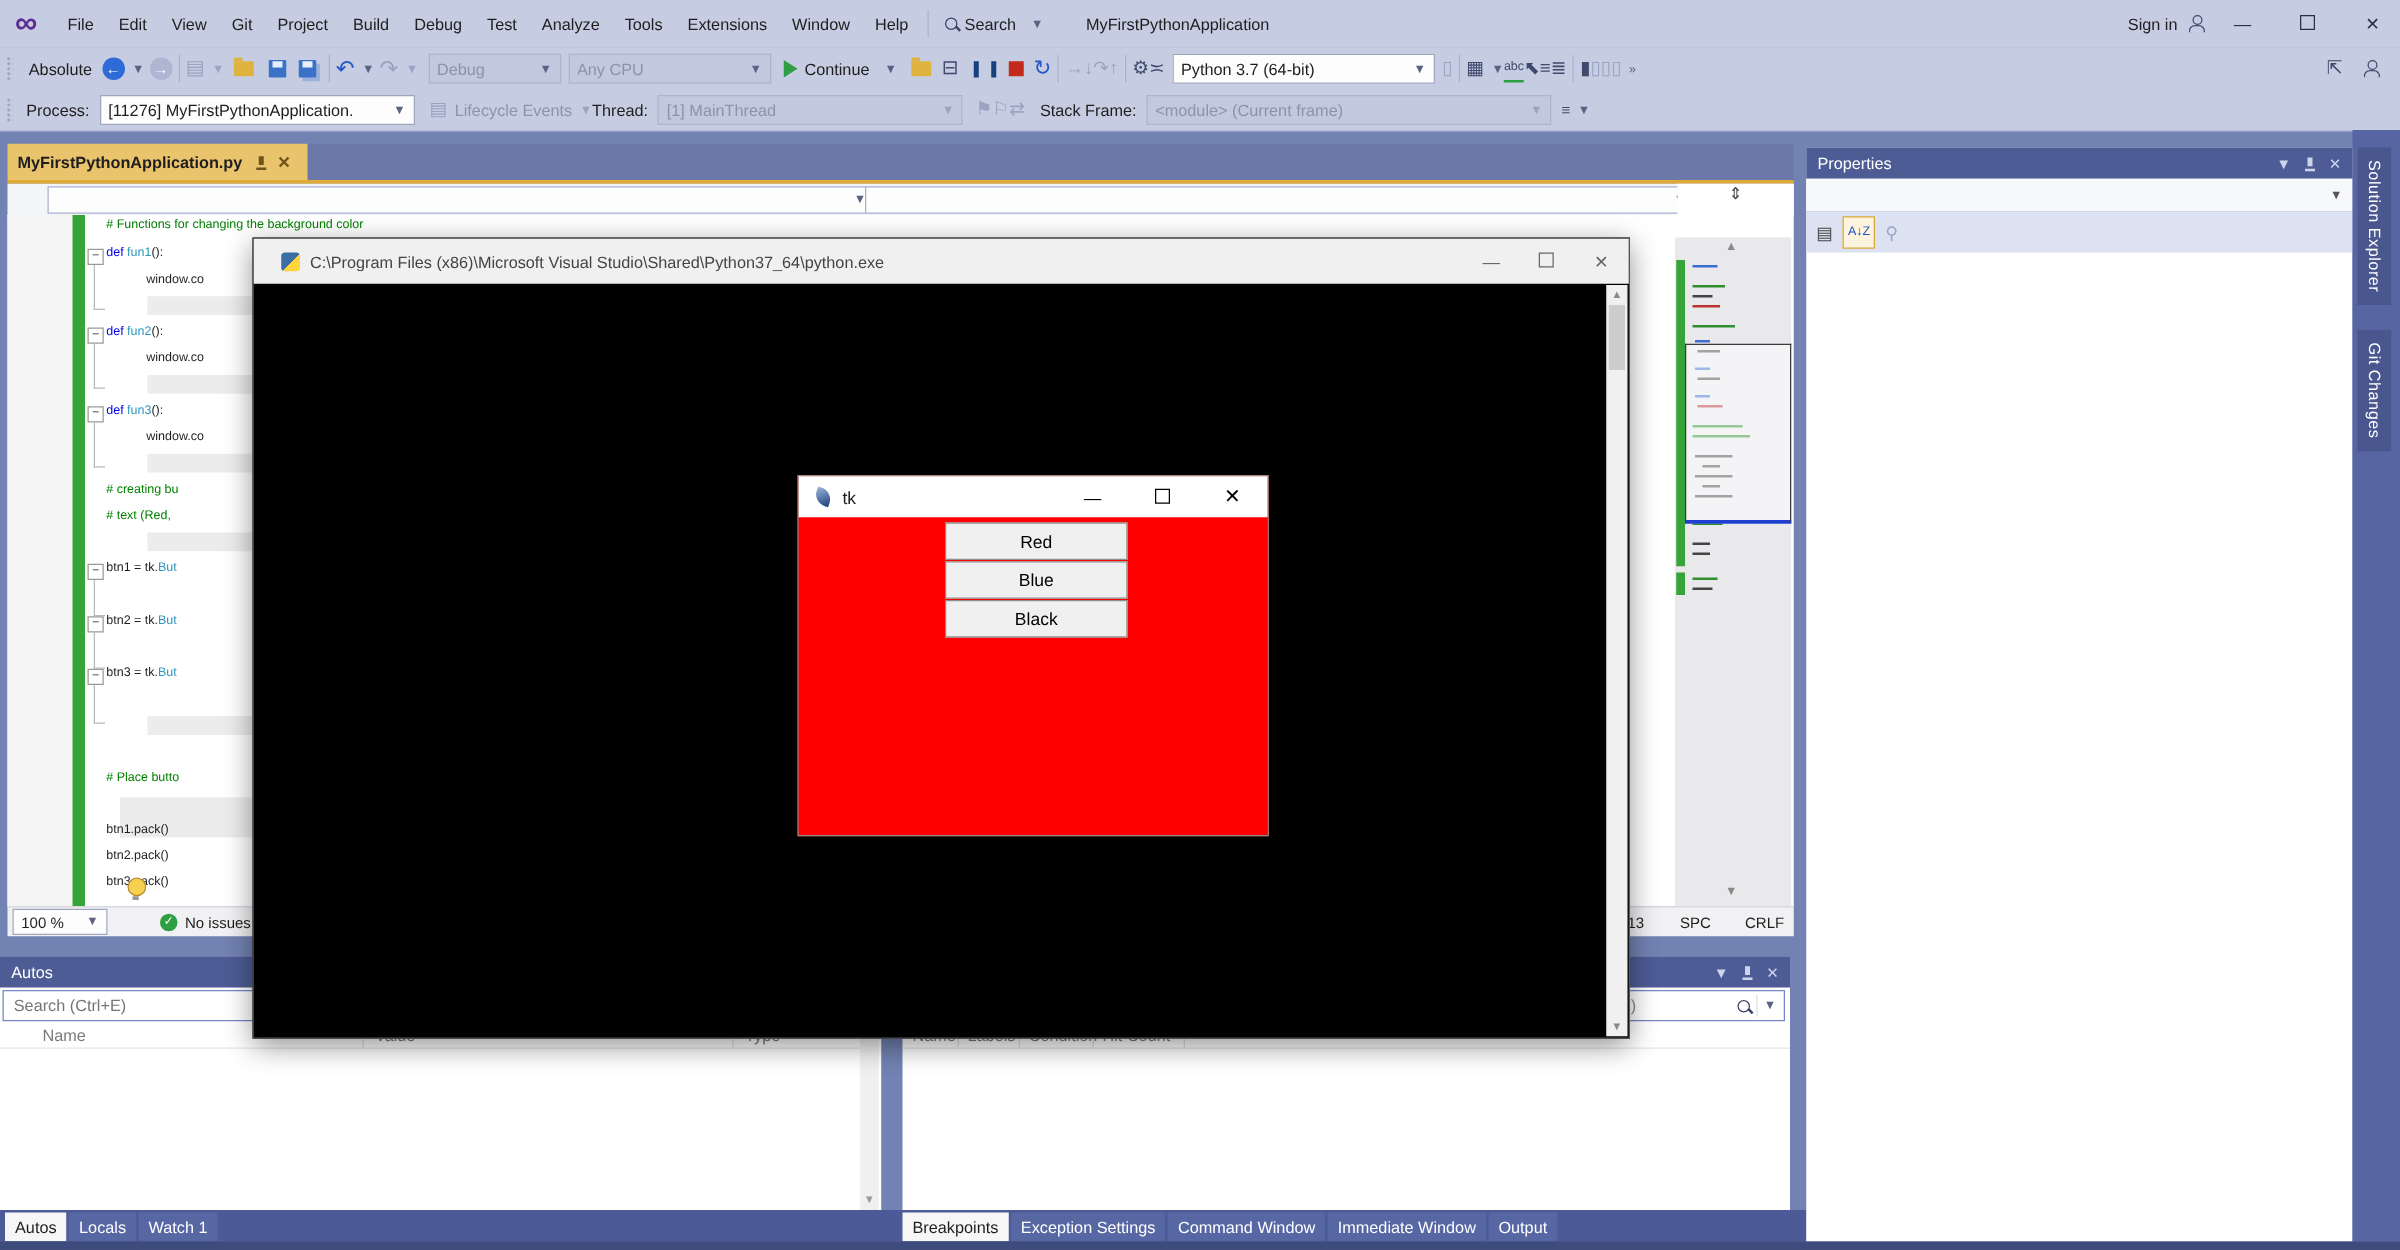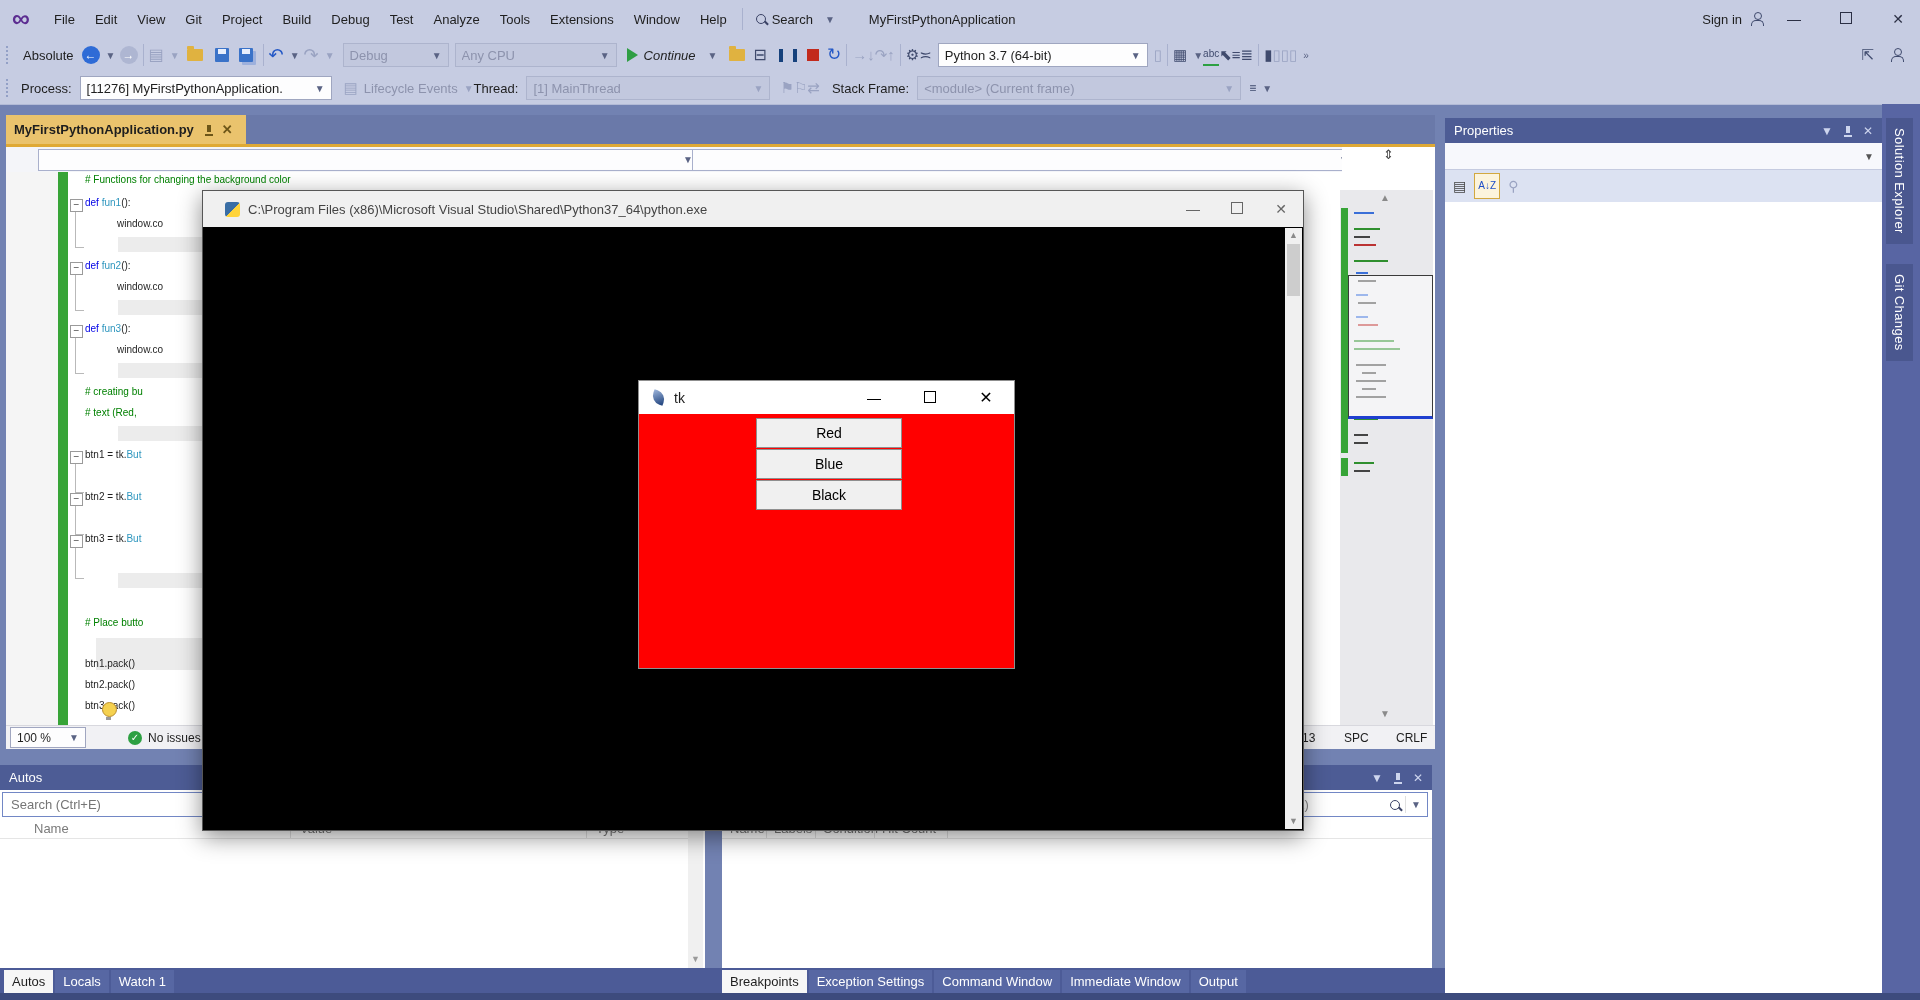--- a/index.html
+++ b/index.html
@@ -124,21 +124,21 @@
     <span class="ic dim" style="font-size:18px;margin-left:4px;">↷</span>
       <span class="chev dim">▼</span>
     <div class="combo gray" style="width:92px;margin-left:8px;">
         <span class="cv">Debug</span>
         <span class="chev">▼</span>
       </div>
     <div class="combo gray" style="width:148px;margin-left:6px;">
         <span class="cv">Any CPU</span>
         <span class="chev">▼</span>
       </div>
-    <div class="r" style="gap:6px;margin-left:10px;font-style:italic;">
+    <div class="r" style="gap:6px;margin-left:10px;">
       <span class="play"></span>
       <span>Continue</span>
       <span class="chev">▼</span>
     </div>
     <span class="folder-ic" style="margin-left:12px;"></span>
     <span class="ic" style="margin-left:8px;font-size:16px;">⊟</span>
     <span class="pausebars" style="margin-left:12px;"></span>
     <span class="stopbox" style="margin-left:10px;"></span>
     <span class="ic blue" style="margin-left:8px;font-size:17px;">↻</span>
     <div class="tsep"></div>

